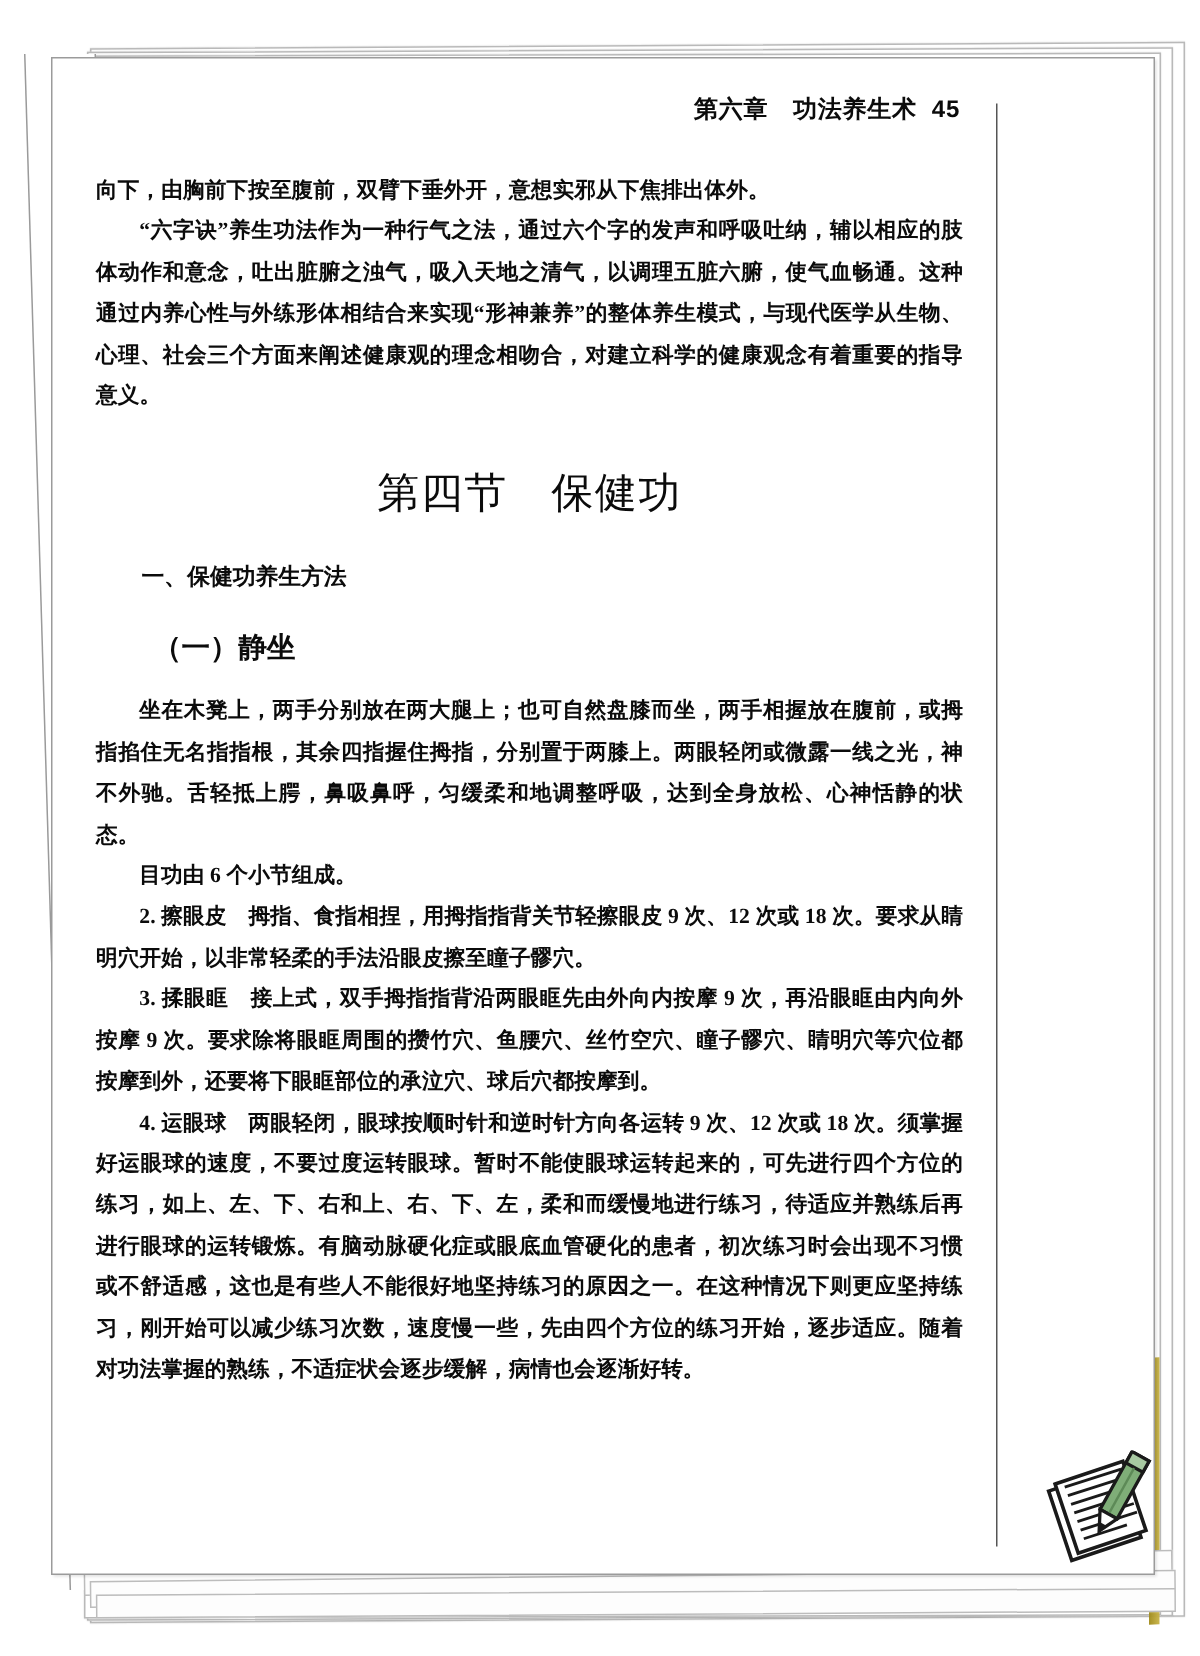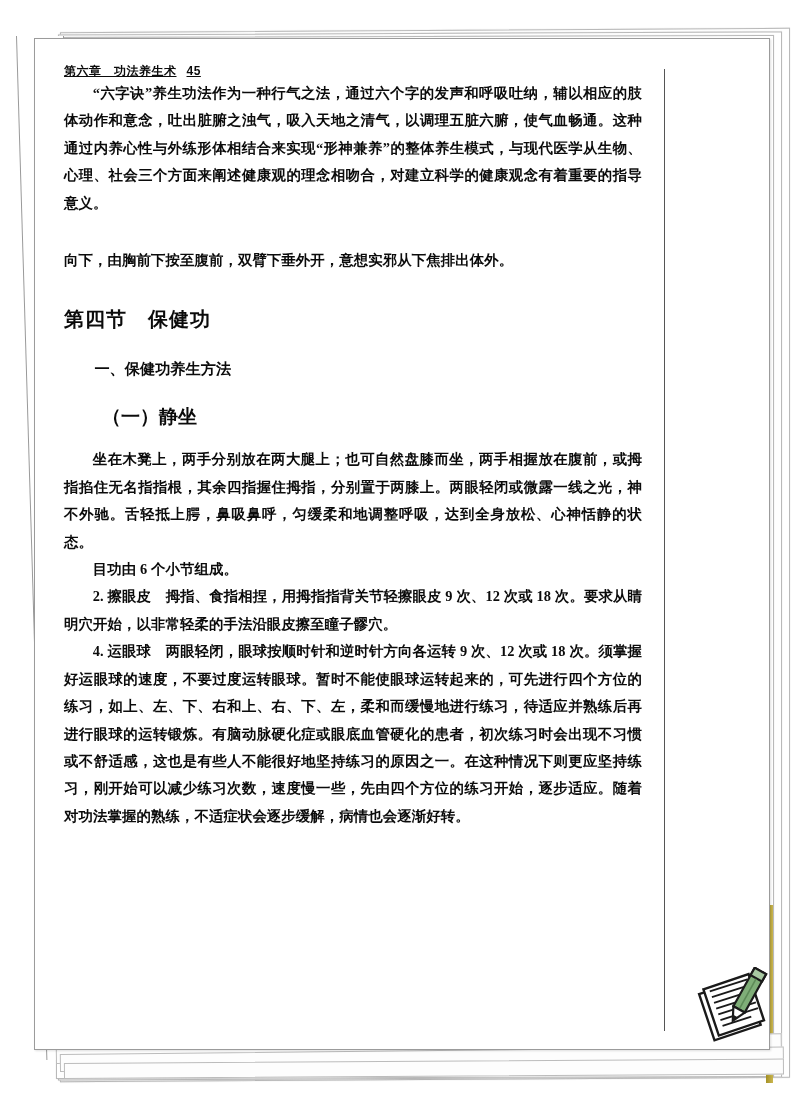--- a/index.html
+++ b/index.html
@@ -104,46 +104,46 @@
   
   .content {
     position: absolute;
     left: 29px;
     top: 16px;
     width: 578px;
     color: #0b0b0b;
   }
 
   .running-head {
+    text-align: right;
     font-family: "Liberation Sans", "DejaVu Sans", sans-serif;
     font-weight: bold;
-    font-size: 12px;
+    font-size: 16px;
     letter-spacing: .5px;
     margin: 8px 0 0 0;
     padding-right: 2px;
-    text-decoration: underline;
   }
   .head-pageno { margin-left: 10px; }
 
   p.body {
     font-size: 14.4px;
     line-height: 27.4px;
     margin: 0;
     text-align: justify;
     text-justify: inter-ideograph;
     font-weight: 600;
     letter-spacing: .1px;
   }
   p.indent { text-indent: 2em; }
   p.first-top { margin-top: 30px; }
 
   h2.section-title {
-    text-align: left;
-    font-size: 20px;
-    font-weight: bold;
+    text-align: center;
+    font-size: 28px;
+    font-weight: normal;
     margin: 32px 0 26px 0;
     letter-spacing: 1px;
     font-family: "Liberation Serif", "DejaVu Serif", serif;
   }
 
   h3.level1 {
     font-size: 15.2px;
     font-weight: bold;
     margin: 12px 0 20px 0;
     text-indent: 2em;
@@ -187,36 +187,37 @@
   <div id="page">
 
     <div class="gutter-rule"></div>
 
     <div class="content">
 
       <div class="running-head">
         <span>第六章　功法养生术</span><span class="head-pageno">45</span>
       </div>
 
+      <p class="body first-top">向下，由胸前下按至腹前，双臂下垂外开，意想实邪从下焦排出体外。</p>
       <p class="body indent">“六字诀”养生功法作为一种行气之法，通过六个字的发声和呼吸吐纳，辅以相应的肢体动作和意念，吐出脏腑之浊气，吸入天地之清气，以调理五脏六腑，使气血畅通。这种通过内养心性与外练形体相结合来实现“形神兼养”的整体养生模式，与现代医学从生物、心理、社会三个方面来阐述健康观的理念相吻合，对建立科学的健康观念有着重要的指导意义。</p>
-      <p class="body first-top">向下，由胸前下按至腹前，双臂下垂外开，意想实邪从下焦排出体外。</p>
 
       <h2 class="section-title">第四节　保健功</h2>
 
 
       <h3 class="level1">一、保健功养生方法</h3>
 
       <h4 class="level2">（一）静坐</h4>
       <p class="body indent">坐在木凳上，两手分别放在两大腿上；也可自然盘膝而坐，两手相握放在腹前，或拇指掐住无名指指根，其余四指握住拇指，分别置于两膝上。两眼轻闭或微露一线之光，神不外驰。舌轻抵上腭，鼻吸鼻呼，匀缓柔和地调整呼吸，达到全身放松、心神恬静的状态。</p>
 
       <p class="body indent">目功由 6 个小节组成。</p>
 
 
       <p class="body indent"><span class="run-in-label">2.</span> <span class="run-in-label">擦眼皮</span>　<span>拇指、食指相捏，用拇指指背关节轻擦眼皮 9 次、12 次或 18 次。要求从睛明穴开始，以非常轻柔的手法沿眼皮擦至瞳子髎穴。</span></p>
 
+      <p class="body indent"><span class="run-in-label">3.</span> <span class="run-in-label">揉眼眶</span>　<span>接上式，双手拇指指背沿两眼眶先由外向内按摩 9 次，再沿眼眶由内向外按摩 9 次。要求除将眼眶周围的攒竹穴、鱼腰穴、丝竹空穴、瞳子髎穴、睛明穴等穴位都按摩到外，还要将下眼眶部位的承泣穴、球后穴都按摩到。</span></p>
 
       <p class="body indent"><span class="run-in-label">4.</span> <span class="run-in-label">运眼球</span>　<span>两眼轻闭，眼球按顺时针和逆时针方向各运转 9 次、12 次或 18 次。须掌握好运眼球的速度，不要过度运转眼球。暂时不能使眼球运转起来的，可先进行四个方位的练习，如上、左、下、右和上、右、下、左，柔和而缓慢地进行练习，待适应并熟练后再进行眼球的运转锻炼。有脑动脉硬化症或眼底血管硬化的患者，初次练习时会出现不习惯或不舒适感，这也是有些人不能很好地坚持练习的原因之一。在这种情况下则更应坚持练习，刚开始可以减少练习次数，速度慢一些，先由四个方位的练习开始，逐步适应。随着对功法掌握的熟练，不适症状会逐步缓解，病情也会逐渐好转。</span></p>
 
     </div>
 
     <div class="doc-icon">
       <svg viewBox="0 0 86 86" width="86" height="86" aria-hidden="true">
         <g transform="rotate(-9 43 43)">
 
           <path d="M12 22 L60 14 L68 62 L20 70 Z" fill="#ffffff" stroke="#1a1a1a" stroke-width="2.4"></path>

